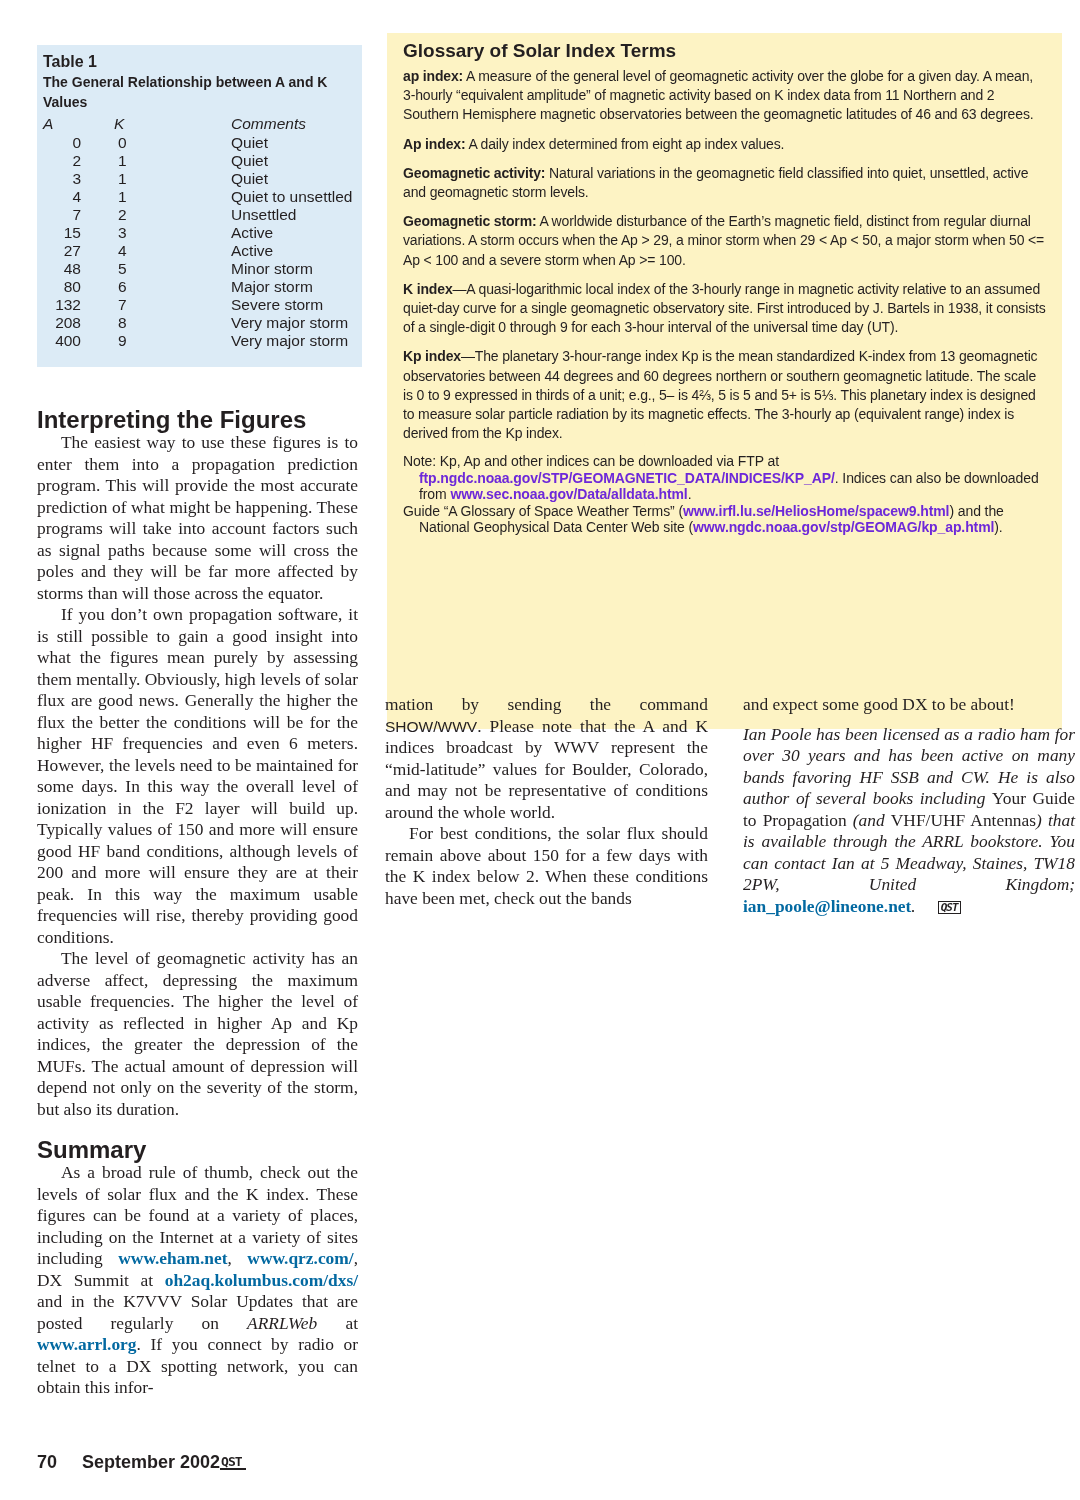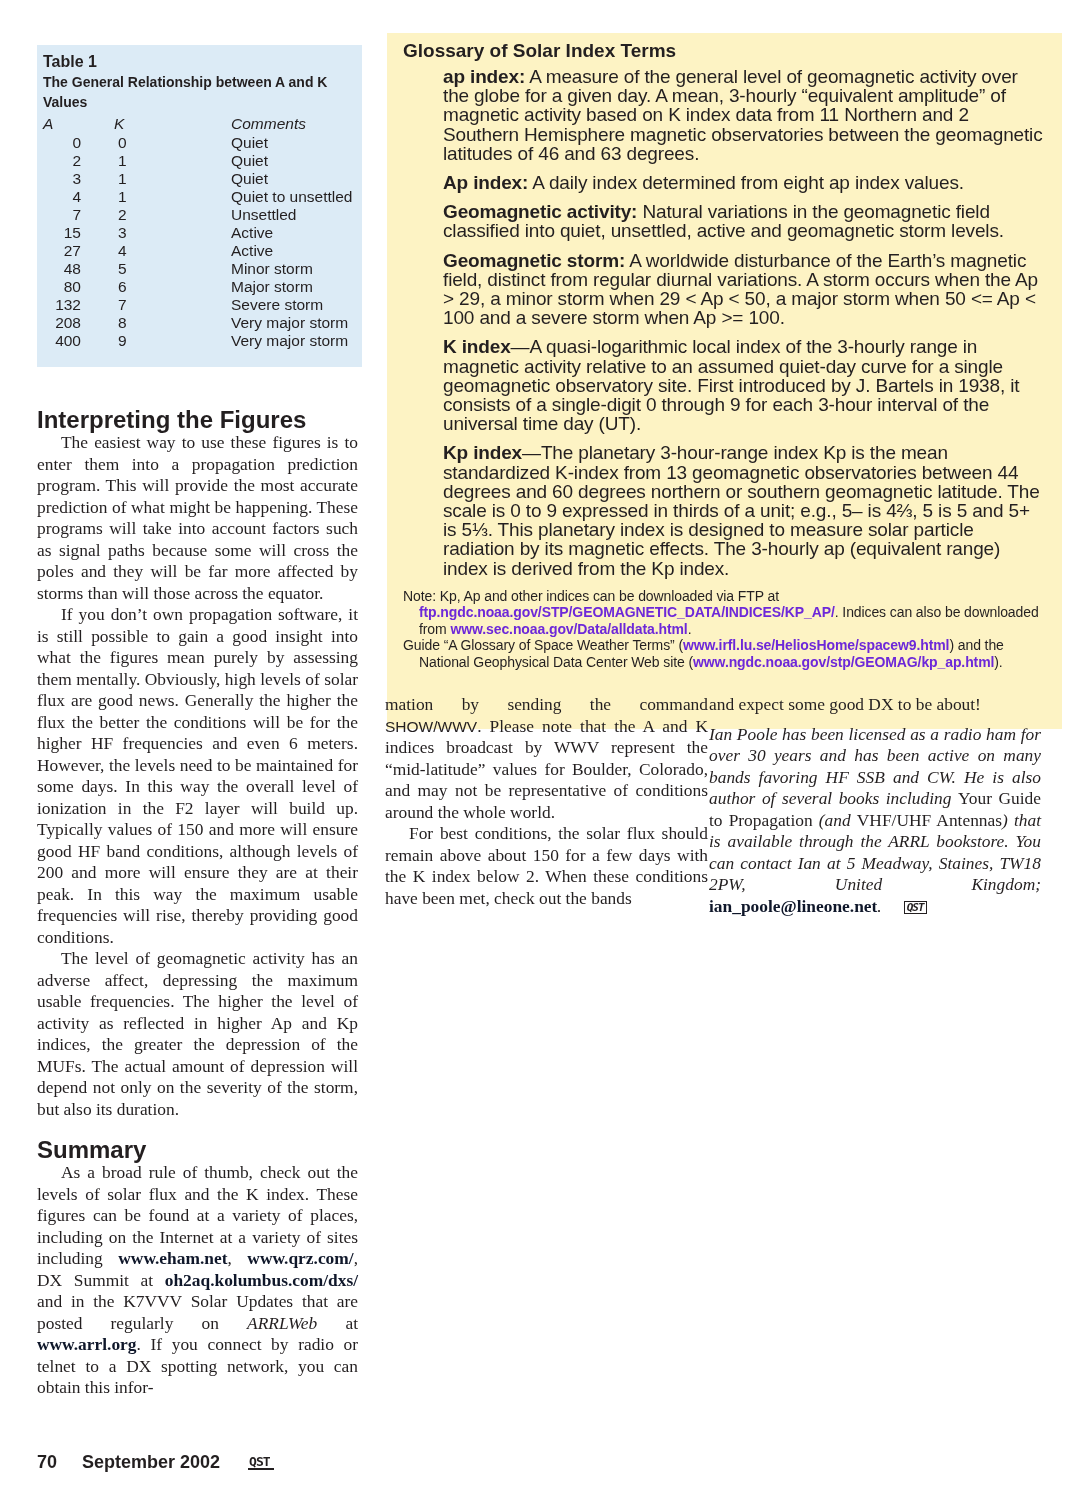--- a/index.html
+++ b/index.html
@@ -1,56 +1,56 @@
 <!DOCTYPE html>
 <html><head>
   <meta charset="utf-8">
   <style>
     html, body { margin: 0; padding: 0; background: #ffffff; }
     body { width: 1080px; height: 1500px; position: relative; overflow: hidden; color: #231f20; }
-    a, .link { color: #0f172a; font-weight: bold; text-decoration: none; }
+    a, .link { color: #0369a1; font-weight: bold; text-decoration: none; }
 
     
     #table-box { position: absolute; left: 37px; top: 45px; width: 325px; height: 322px; background: #dcebf6; box-sizing: border-box; padding: 5px 6px; font-family: "Liberation Sans", sans-serif; }
     #table-box .t-label { font-weight: bold; font-size: 16px; line-height: 20px; margin-top: 2px; }
     #table-box .t-title { font-weight: bold; font-size: 14px; line-height: 20px; }
     #table-box table { border-collapse: collapse; margin-top: 2px; font-size: 15.5px; }
     #table-box th { font-style: italic; font-weight: normal; text-align: left; padding: 0; line-height: 20px; }
     #table-box td { padding: 0; line-height: 18px; }
     .col-a { width: 38px; text-align: right; }
     .col-k { width: 45px; padding-left: 37px !important; text-align: left; }
     th.col-a { text-align: left; }
     th.col-k { padding-left: 33px !important; }
     .col-c { padding-left: 68px !important; }
     th.col-c { padding-left: 68px !important; }
 
     
     #glossary-box { position: absolute; left: 387px; top: 33px; width: 675px; height: 696px; background: #fdf3c4; box-sizing: border-box; padding: 6px 16px 0 16px; font-family: "Liberation Sans", sans-serif; }
     #glossary-box .g-title { font-weight: bold; font-size: 19px; line-height: 24px; margin-bottom: 4px; }
-    #glossary-box .entry { font-size: 19px; line-height: 19.2px; margin-bottom: 10px; letter-spacing: -0.15px; margin-left: 40px; }
+    #glossary-box .entry { font-size: 14px; line-height: 19.2px; margin-bottom: 10px; letter-spacing: -0.15px; }
     #glossary-box .entry .term { font-weight: bold; }
     #glossary-box .note { font-size: 14px; line-height: 16.5px; padding-left: 16px; text-indent: -16px; letter-spacing: -0.1px; margin-top: 0; }
     #glossary-box .note a { color: #6d28d9; }
 
     
     .col { position: absolute; font-family: "Liberation Serif", serif; font-size: 17.4px; line-height: 21.5px; text-align: justify; }
     .col p { margin: 0; text-indent: 24px; }
     .col p.noindent { text-indent: 0; }
     .col h2 { font-family: "Liberation Sans", sans-serif; font-weight: bold; font-size: 24px; margin: 0; line-height: 24px; }
     #col-left { left: 37px; top: 408px; width: 321px; }
     #col-mid { left: 385px; top: 694px; width: 323px; }
-    #col-right { left: 709px; top: 694px; width: 332px; }
+    #col-right { left: 743px; top: 694px; width: 332px; }
     .bio { font-style: italic; margin-top: 8px !important; text-indent: 0 !important; }
     .bio .roman { font-style: normal; }
     .cmd { font-family: "Liberation Sans", sans-serif; font-size: 15.5px; margin-top: 29px; }
 
     
     #footer { position: absolute; left: 37px; top: 1452px; font-family: "Liberation Sans", sans-serif; font-weight: bold; font-size: 18px; display: flex; align-items: center; }
     #footer .pnum { width: 45px; }
-    #footer .date { margin-right: 28px; }
+    #footer .date { }
     .qst-logo { display: inline-block; font-family: "DejaVu Sans Mono", monospace; font-weight: bold; font-size: 13px; letter-spacing: -1px; border-bottom: 2px solid #231f20; line-height: 13px; padding: 0 4px 0 1px; }
     .qst-end { display: inline-block; font-family: "DejaVu Sans Mono", monospace; font-weight: bold; font-size: 11px; letter-spacing: -1px; border: 1.5px solid #231f20; line-height: 11px; padding: 0 2px; margin-left: 22px; vertical-align: middle; }
   </style>
 </head>
 <body>
 
 <div id="table-box">
   <div class="t-label">Table 1</div>
   <div class="t-title">The General Relationship between A and K Values</div>
   <table>

